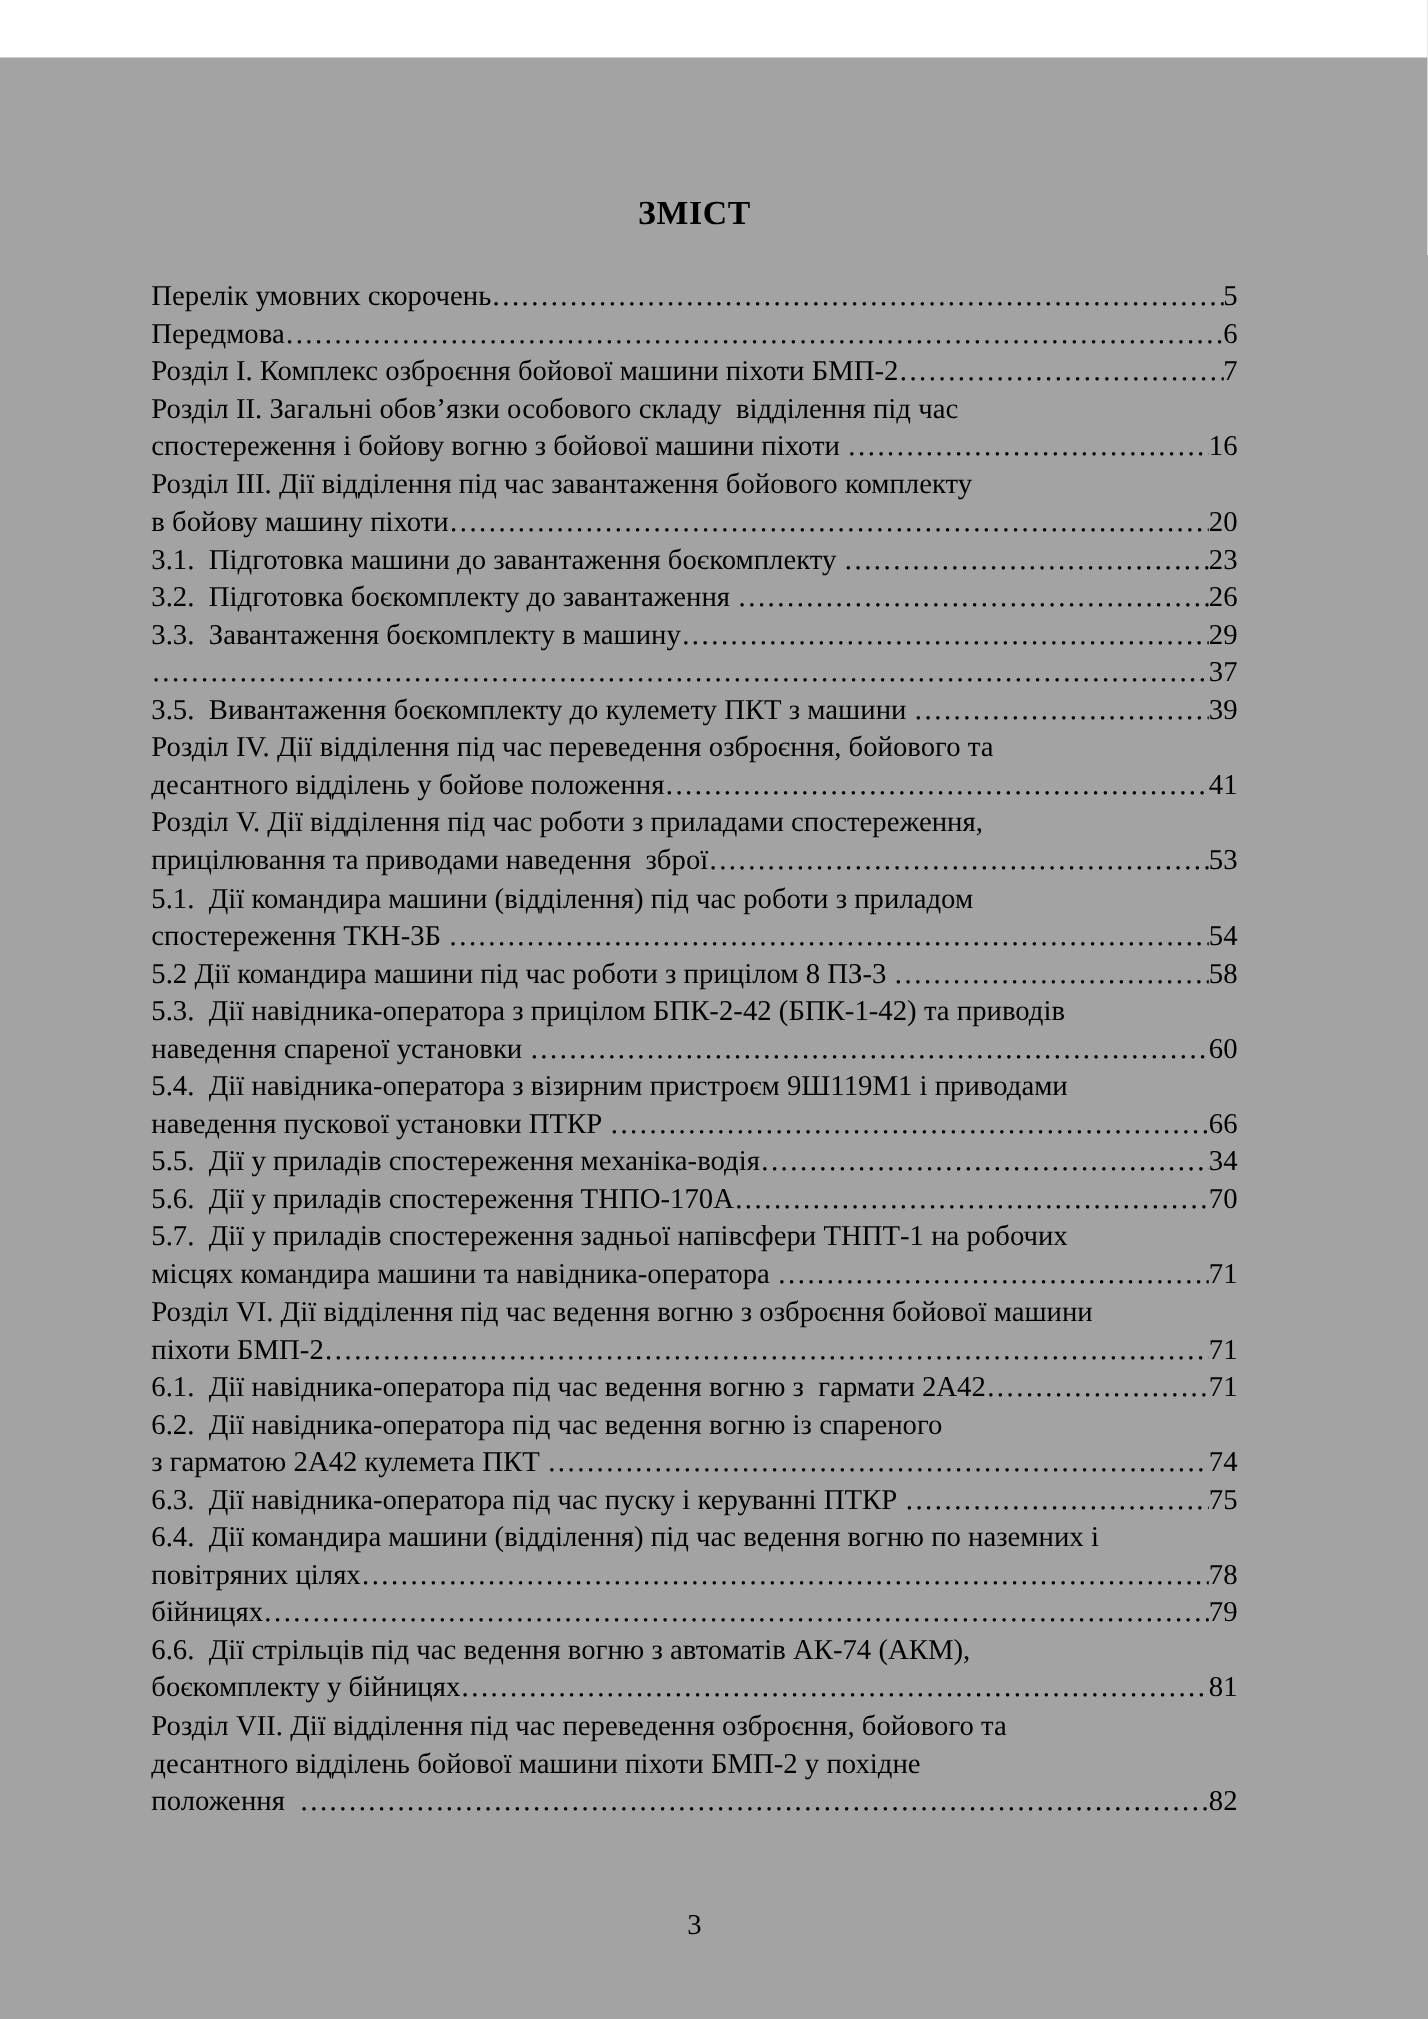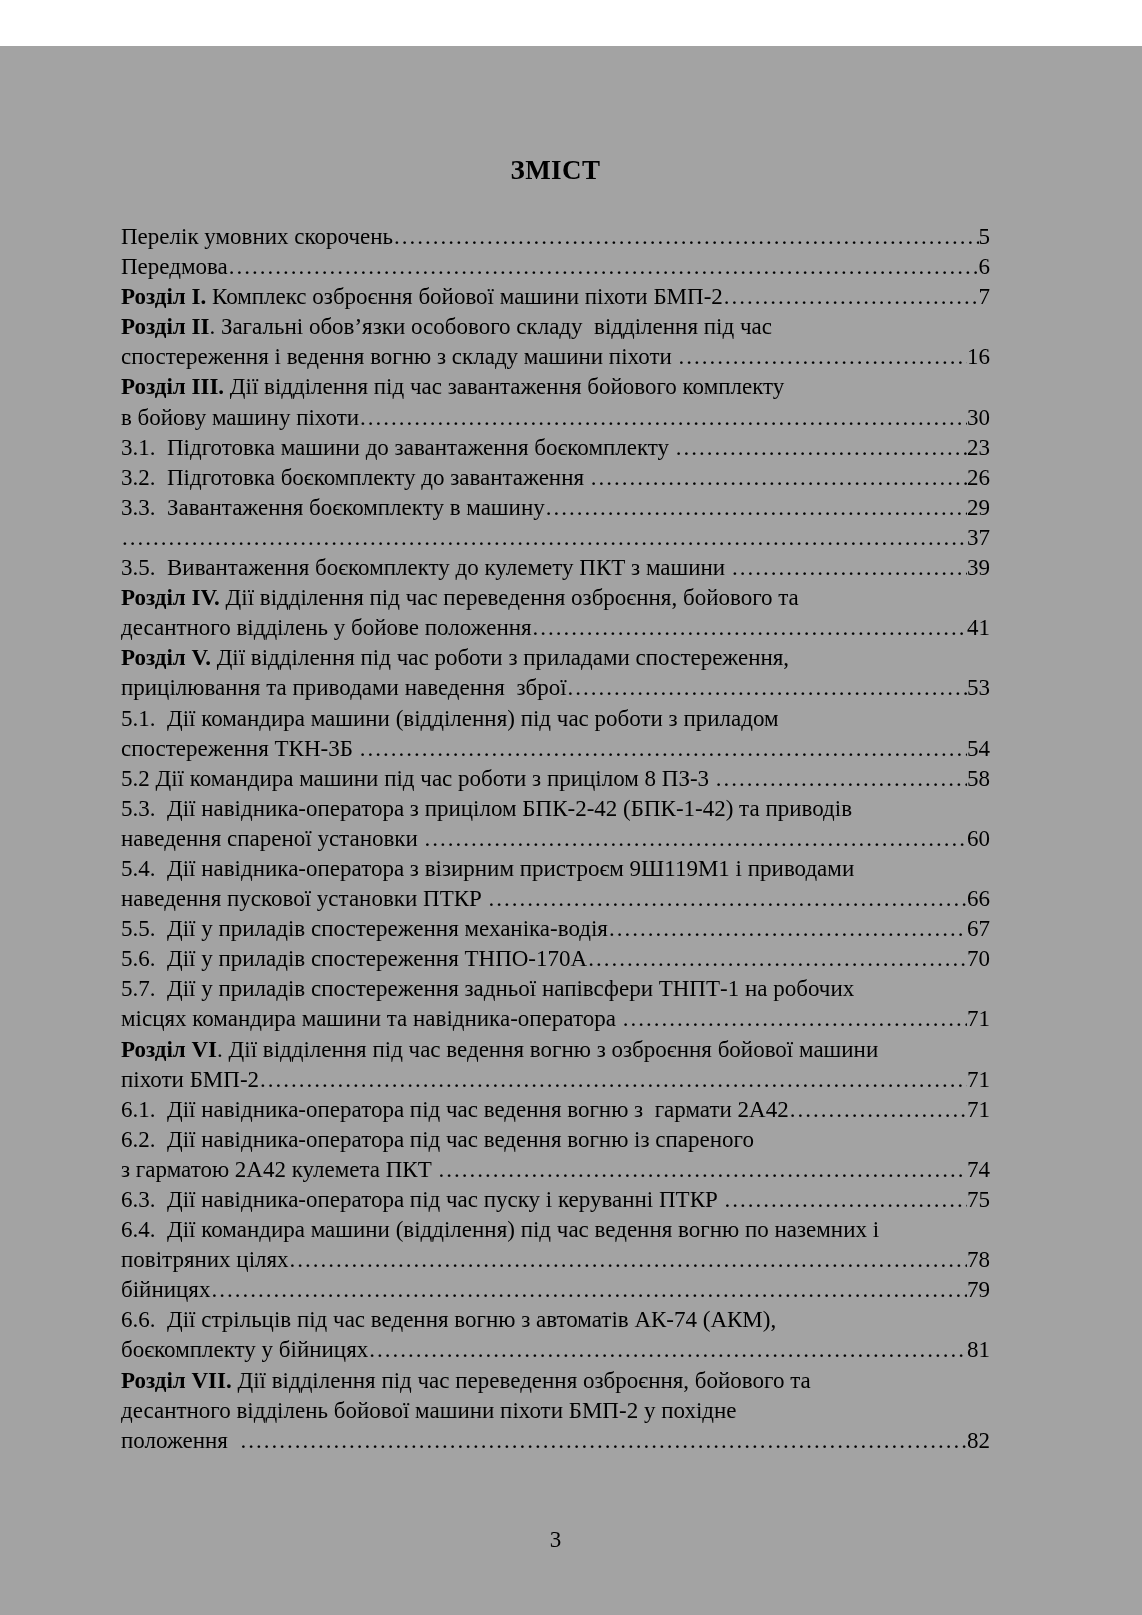--- a/index.html
+++ b/index.html
@@ -34,21 +34,21 @@
     flex-direction: row;
     align-items: stretch;
     font-size: 23px;
     line-height: 30.1px;
     width: 100%;
   }
   .toc-text {
     white-space: pre;
     flex: 0 0 auto;
   }
-  .toc-text .b { font-weight: bold; }
+  .toc-text .b { font-weight: normal; }
   .toc-dots {
     flex: 1 1 0;
     min-width: 0;
     overflow: hidden;
     white-space: pre;
     letter-spacing: 2px;
     padding-left: 1px;
   }
   .toc-page {
     flex: 0 0 auto;
@@ -90,33 +90,33 @@
           <span class="toc-text"><span class="b">Розділ I.</span> Комплекс озброєння бойової машини піхоти БМП-2</span>
           <span class="toc-dots">....................................................................................................................................................................................................................................................................</span>
           <span class="toc-page">7</span>
         </div>
       </div>
       <div class="toc-entry">
         <div class="toc-line">
           <span class="toc-text"><span class="b">Розділ II</span>. Загальні обов’язки особового складу  відділення під час</span>
         </div>
         <div class="toc-line">
-          <span class="toc-text">спостереження і ведення вогню з складу машини піхоти </span>
+          <span class="toc-text">спостереження і бойову вогню з бойової машини піхоти </span>
           <span class="toc-dots">....................................................................................................................................................................................................................................................................</span>
           <span class="toc-page">16</span>
         </div>
       </div>
       <div class="toc-entry">
         <div class="toc-line">
           <span class="toc-text"><span class="b">Розділ III.</span> Дії відділення під час завантаження бойового комплекту</span>
         </div>
         <div class="toc-line">
           <span class="toc-text">в бойову машину піхоти</span>
           <span class="toc-dots">....................................................................................................................................................................................................................................................................</span>
-          <span class="toc-page">30</span>
+          <span class="toc-page">20</span>
         </div>
       </div>
       <div class="toc-entry">
         <div class="toc-line">
           <span class="toc-text">3.1.  Підготовка машини до завантаження боєкомплекту </span>
           <span class="toc-dots">....................................................................................................................................................................................................................................................................</span>
           <span class="toc-page">23</span>
         </div>
       </div>
       <div class="toc-entry">
@@ -200,21 +200,21 @@
         <div class="toc-line">
           <span class="toc-text">наведення пускової установки ПТКР </span>
           <span class="toc-dots">....................................................................................................................................................................................................................................................................</span>
           <span class="toc-page">66</span>
         </div>
       </div>
       <div class="toc-entry">
         <div class="toc-line">
           <span class="toc-text">5.5.  Дії у приладів спостереження механіка-водія</span>
           <span class="toc-dots">....................................................................................................................................................................................................................................................................</span>
-          <span class="toc-page">67</span>
+          <span class="toc-page">34</span>
         </div>
       </div>
       <div class="toc-entry">
         <div class="toc-line">
           <span class="toc-text">5.6.  Дії у приладів спостереження ТНПО-170А</span>
           <span class="toc-dots">....................................................................................................................................................................................................................................................................</span>
           <span class="toc-page">70</span>
         </div>
       </div>
       <div class="toc-entry">

